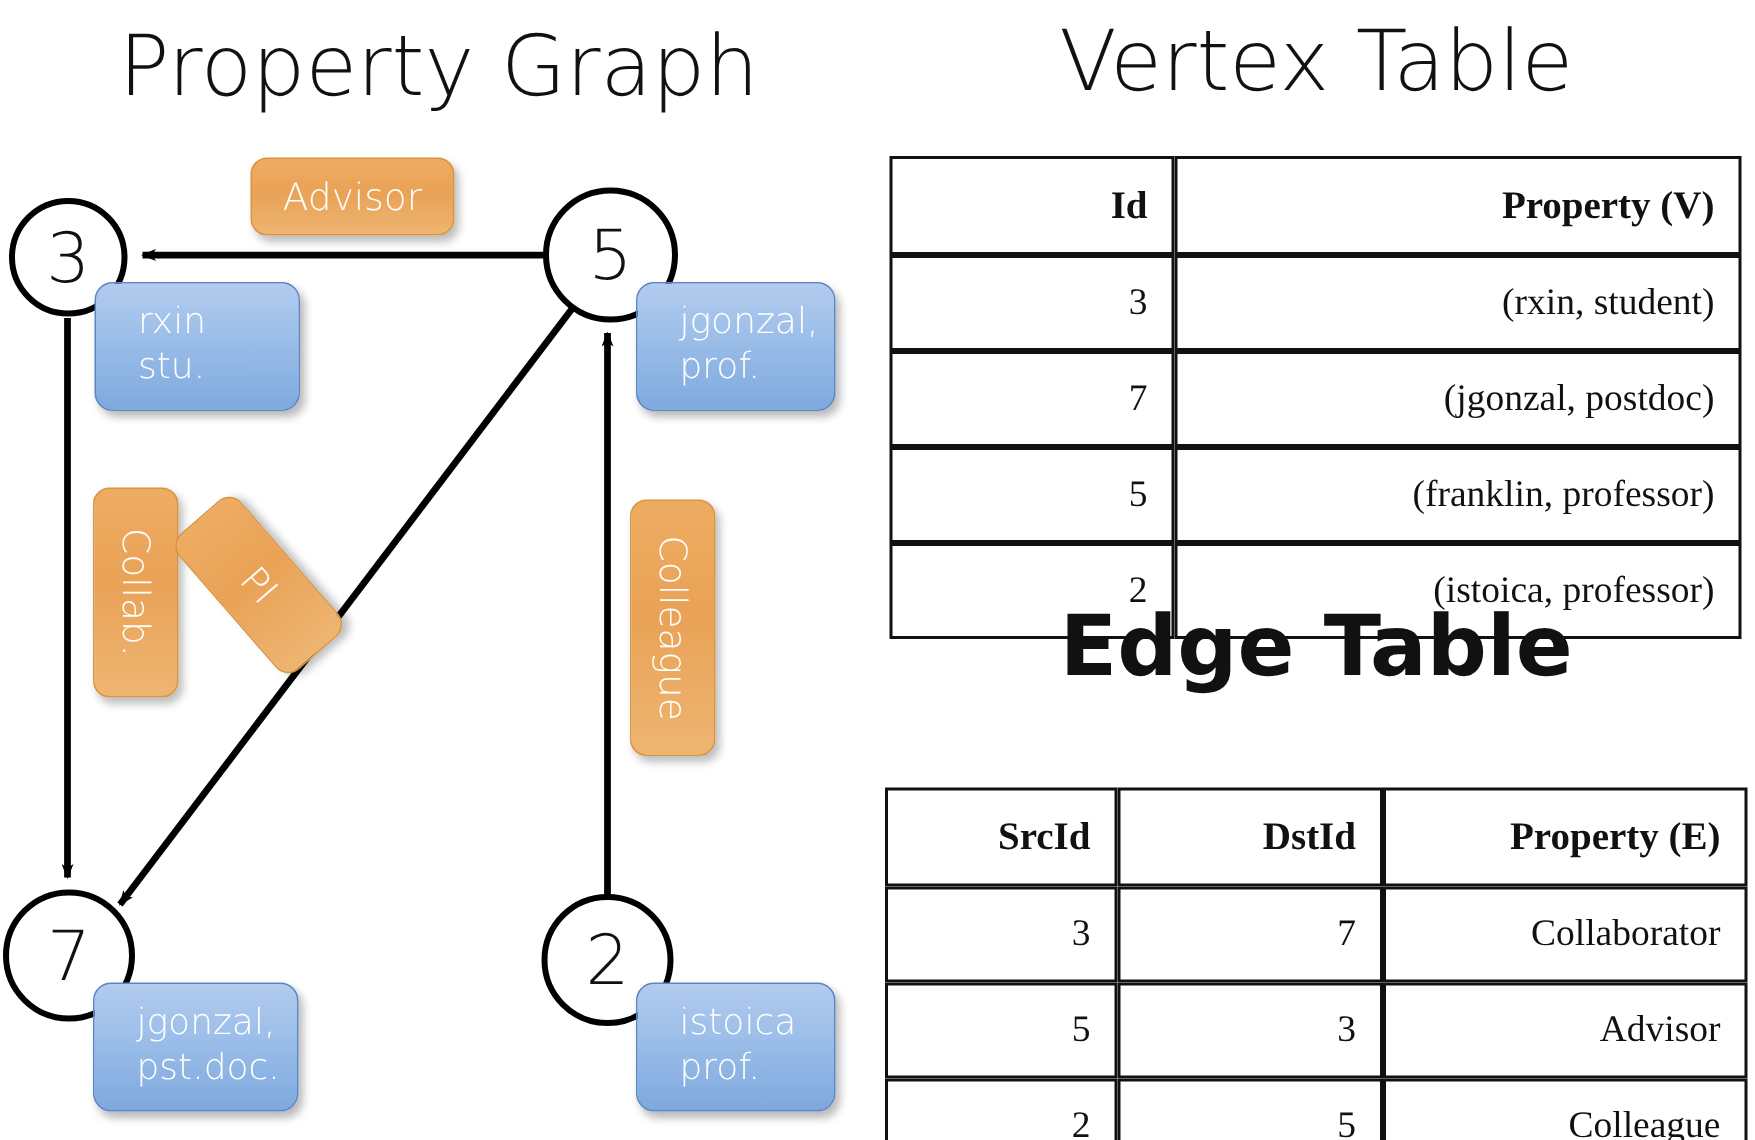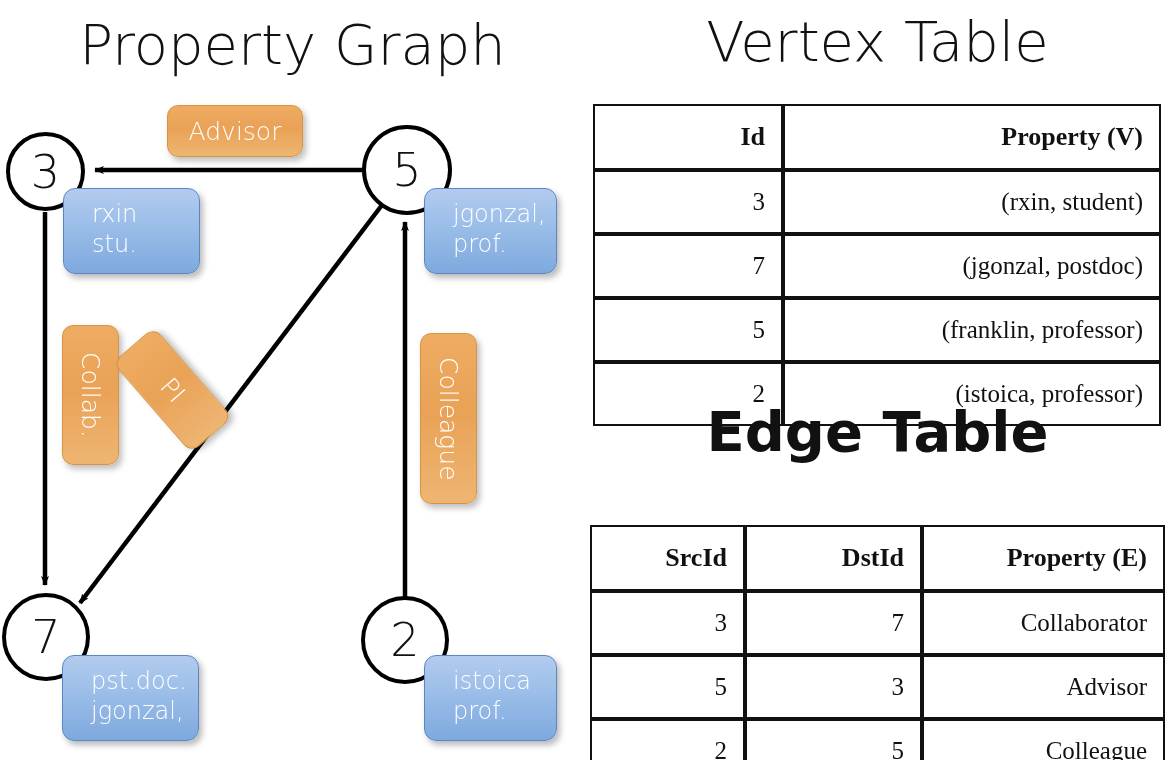--- a/index.html
+++ b/index.html
@@ -161,22 +161,22 @@
     <span>rxin</span>
     <span>stu.</span>
   </div>
 
   <div class="prop-box" style="left:424px; top:188px; width:133px; height:86px;">
     <span>jgonzal,</span>
     <span>prof.</span>
   </div>
 
   <div class="prop-box" style="left:62px;  top:655px; width:137px; height:86px;">
+    <span>jgonzal,</span>
     <span>pst.doc.</span>
-    <span>jgonzal,</span>
   </div>
 
   <div class="prop-box" style="left:424px; top:655px; width:133px; height:86px;">
     <span>istoica</span>
     <span>prof.</span>
   </div>
 
   <div class="edge-label" style="left:167px; top:105px; width:136px; height:52px;">Advisor</div>
 
   <div class="edge-label vert-text" style="left:62px; top:325px; width:57px; height:140px;">Collab.</div>

